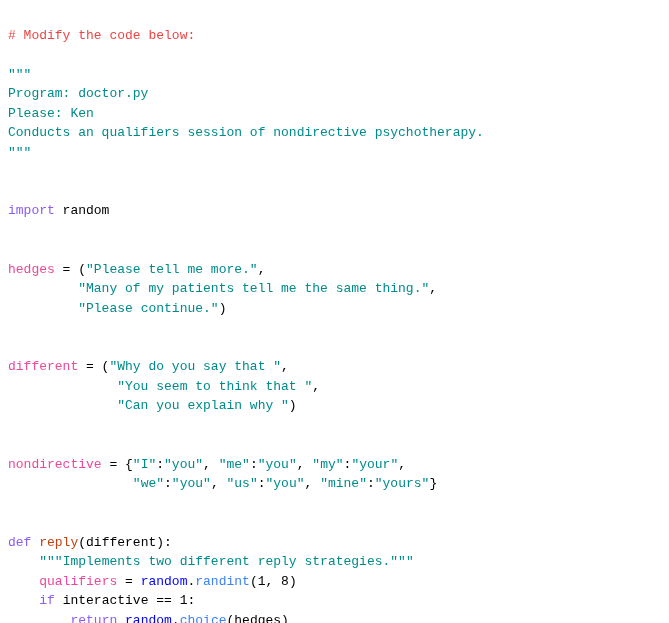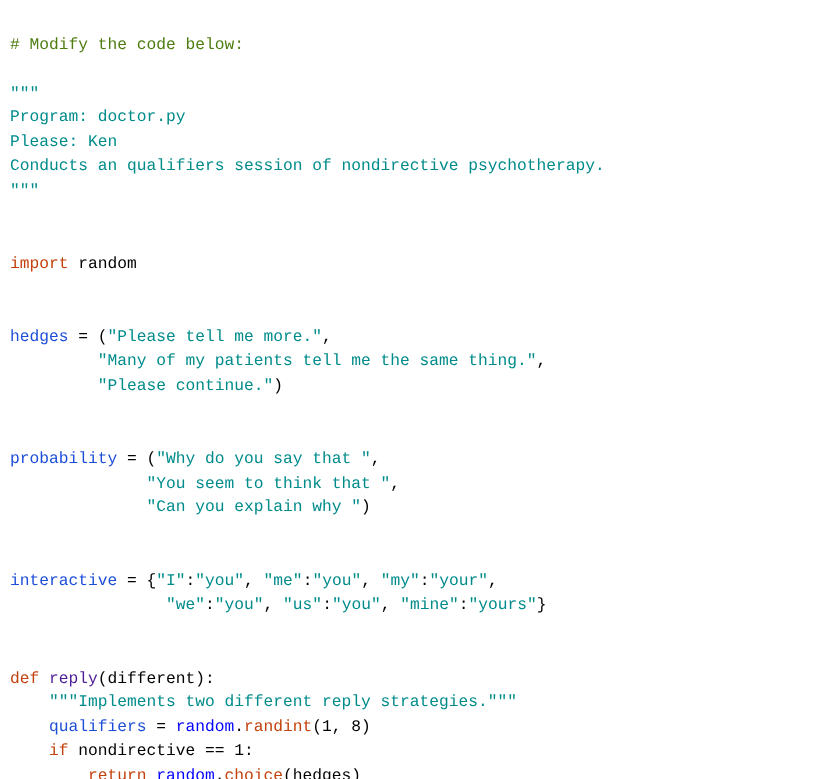--- a/index.html
+++ b/index.html
@@ -17,28 +17,28 @@
       width: 669px;
       min-height: 623px;
       overflow-x: hidden;
     }
 
     .code-container {
       padding: 6px 8px;
       white-space: pre;
     }
 
-    .comment { color: #4d7c0f; }
-    .keyword { color: #c2410c; }
+    .comment { color: #ef4444; }
+    .keyword { color: #8b5cf6; }
     .string { color: #008b8b; }
-    .function-name { color: #4c1d95; }
+    .function-name { color: #c2410c; }
     .builtin { color: #0000ff; }
-    .variable { color: #1d4ed8; }
+    .variable { color: #ec4899; }
     .docstring { color: #008b8b; }
-    .method { color: #c2410c; }
+    .method { color: #3b82f6; }
 
     span { display: inline; }
   </style>
 </head>
 <body>
 
 <div class="code-container">
 <span class="comment"># Modify the code below:</span>
 
 <span class="docstring">"""</span>
@@ -49,33 +49,33 @@
 
 <span> </span>
 <span class="keyword">import</span><span> random</span>
 
 <span> </span>
 <span class="variable">hedges</span><span> = (</span><span class="string">"Please tell me more."</span><span>,</span>
 <span>         </span><span class="string">"Many of my patients tell me the same thing."</span><span>,</span>
 <span>         </span><span class="string">"Please continue."</span><span>)</span>
 
 <span> </span>
-<span class="variable">probability</span><span> = (</span><span class="string">"Why do you say that "</span><span>,</span>
+<span class="variable">different</span><span> = (</span><span class="string">"Why do you say that "</span><span>,</span>
 <span>              </span><span class="string">"You seem to think that "</span><span>,</span>
 <span>              </span><span class="string">"Can you explain why "</span><span>)</span>
 
 <span> </span>
-<span class="variable">interactive</span><span> = {</span><span class="string">"I"</span><span>:</span><span class="string">"you"</span><span>, </span><span class="string">"me"</span><span>:</span><span class="string">"you"</span><span>, </span><span class="string">"my"</span><span>:</span><span class="string">"your"</span><span>,</span>
+<span class="variable">nondirective</span><span> = {</span><span class="string">"I"</span><span>:</span><span class="string">"you"</span><span>, </span><span class="string">"me"</span><span>:</span><span class="string">"you"</span><span>, </span><span class="string">"my"</span><span>:</span><span class="string">"your"</span><span>,</span>
 <span>                </span><span class="string">"we"</span><span>:</span><span class="string">"you"</span><span>, </span><span class="string">"us"</span><span>:</span><span class="string">"you"</span><span>, </span><span class="string">"mine"</span><span>:</span><span class="string">"yours"</span><span>}</span>
 
 <span> </span>
 <span class="keyword">def</span><span> </span><span class="function-name">reply</span><span>(different):</span>
 <span>    </span><span class="docstring">"</span><span class="docstring">""Implements two different reply strategies."""</span>
 <span>    </span><span class="variable">qualifiers</span><span> = </span><span class="builtin">random</span><span>.</span><span class="method">randint</span><span>(1, 8)</span>
-<span>    </span><span class="keyword">if</span><span> nondirective == 1:</span>
+<span>    </span><span class="keyword">if</span><span> interactive == 1:</span>
 <span>        </span><span class="keyword">return</span><span> </span><span class="builtin">random</span><span>.</span><span class="method">choice</span><span>(hedges)</span>
 
 
 
 
 
 
 </div>
 
 </body></html>

